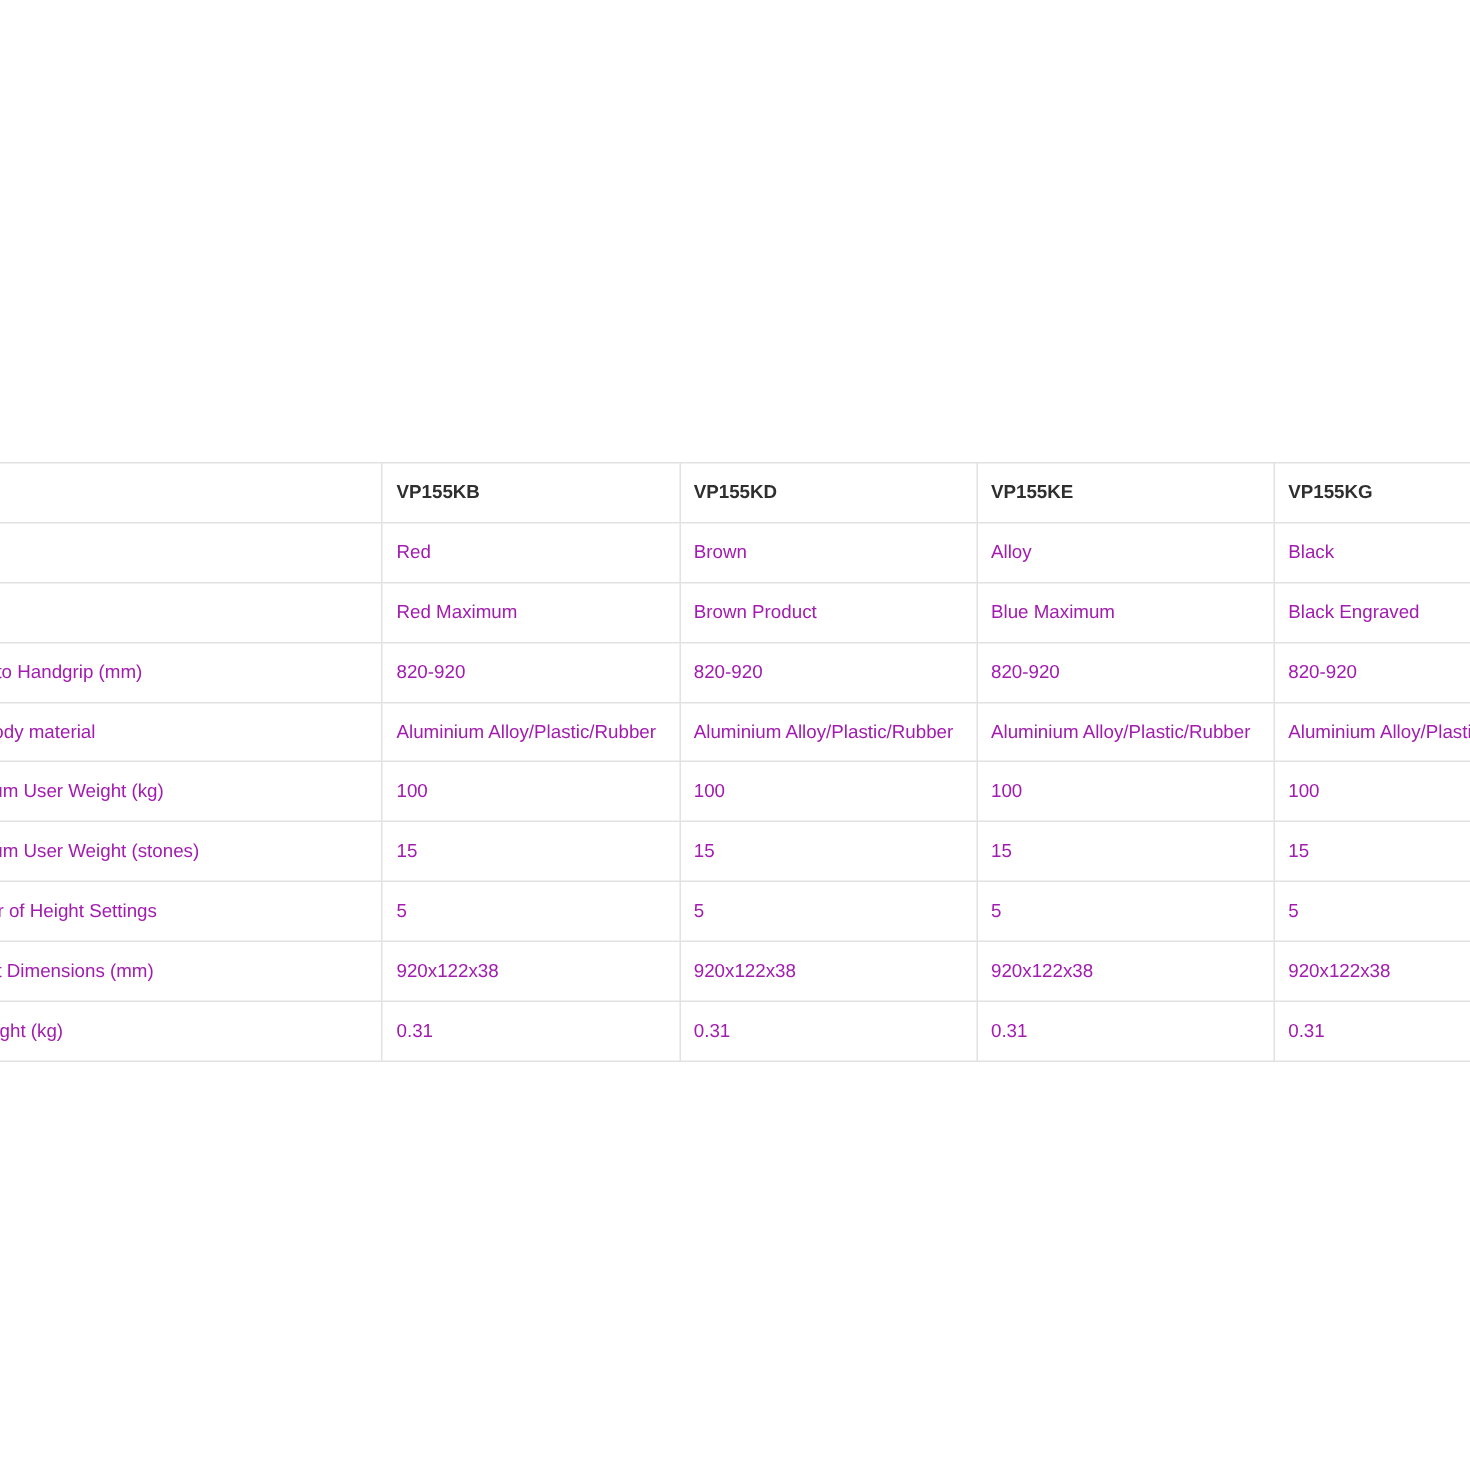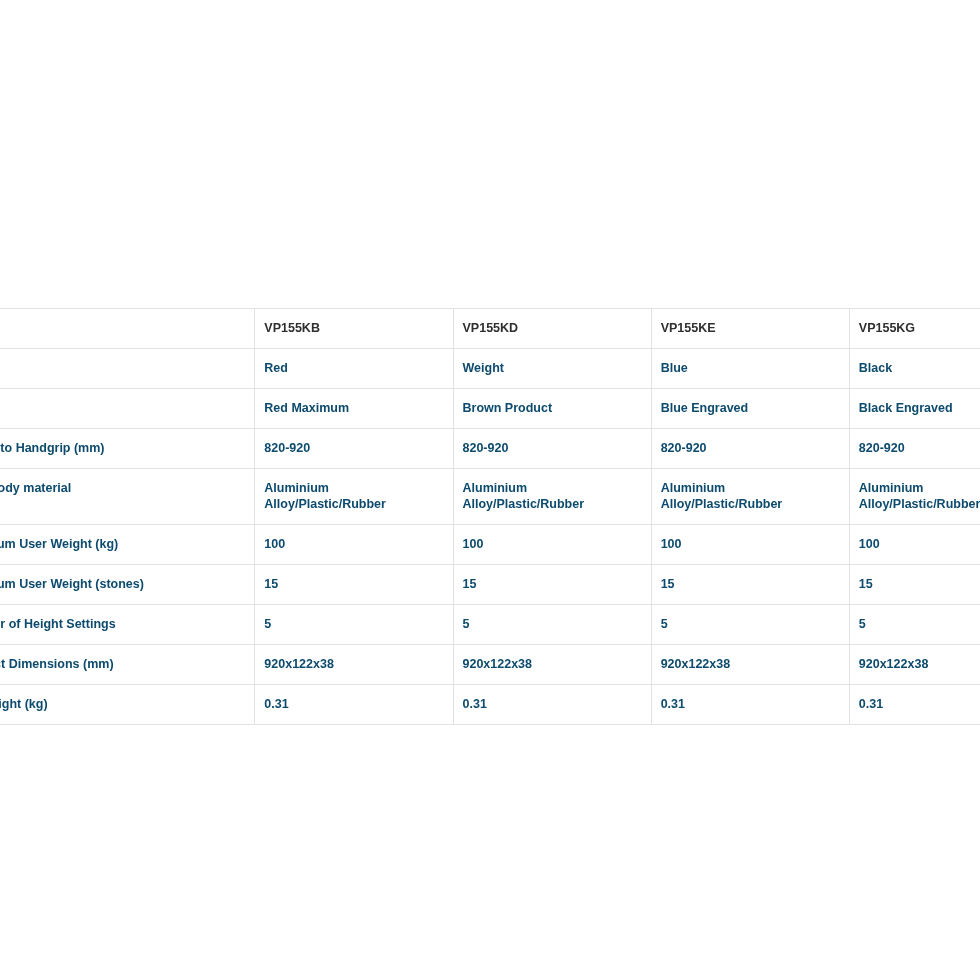--- a/index.html
+++ b/index.html
@@ -31,23 +31,23 @@
     width: 1100px;
     table-layout: fixed;
     font-size: 12.5px;
   }
   table.spec-table td,
   table.spec-table th {
     border: 1px solid #e2e2e2;
     padding: 11px 10px 11px 9px;
     vertical-align: top;
     text-align: left;
-    font-weight: bold;
+    font-weight: normal;
     line-height: 1.35;
-    color: #0c4a6e;
+    color: #a21caf;
   }
   table.spec-table thead th {
     font-weight: bold;
     color: #2f2f2f;
     height: 16px;
   }
   table.spec-table thead th.corner {
     border-top: 1px solid #e2e2e2;
   }
   col.label-col { width: 303px; }
@@ -77,29 +77,29 @@
           <th>VP155KB</th>
           <th>VP155KD</th>
           <th>VP155KE</th>
           <th>VP155KG</th>
         </tr>
       </thead>
       <tbody>
         <tr>
           <td class="row-label">Colour</td>
           <td>Red</td>
-          <td>Weight</td>
-          <td>Blue</td>
+          <td>Brown</td>
+          <td>Alloy</td>
           <td>Black</td>
         </tr>
         <tr>
           <td class="row-label">Design</td>
           <td>Red Maximum</td>
           <td>Brown Product</td>
-          <td>Blue Engraved</td>
+          <td>Blue Maximum</td>
           <td>Black Engraved</td>
         </tr>
         <tr>
           <td class="row-label">Height to Handgrip (mm)</td>
           <td>820-920</td>
           <td>820-920</td>
           <td>820-920</td>
           <td>820-920</td>
         </tr>
         <tr class="two-line">

